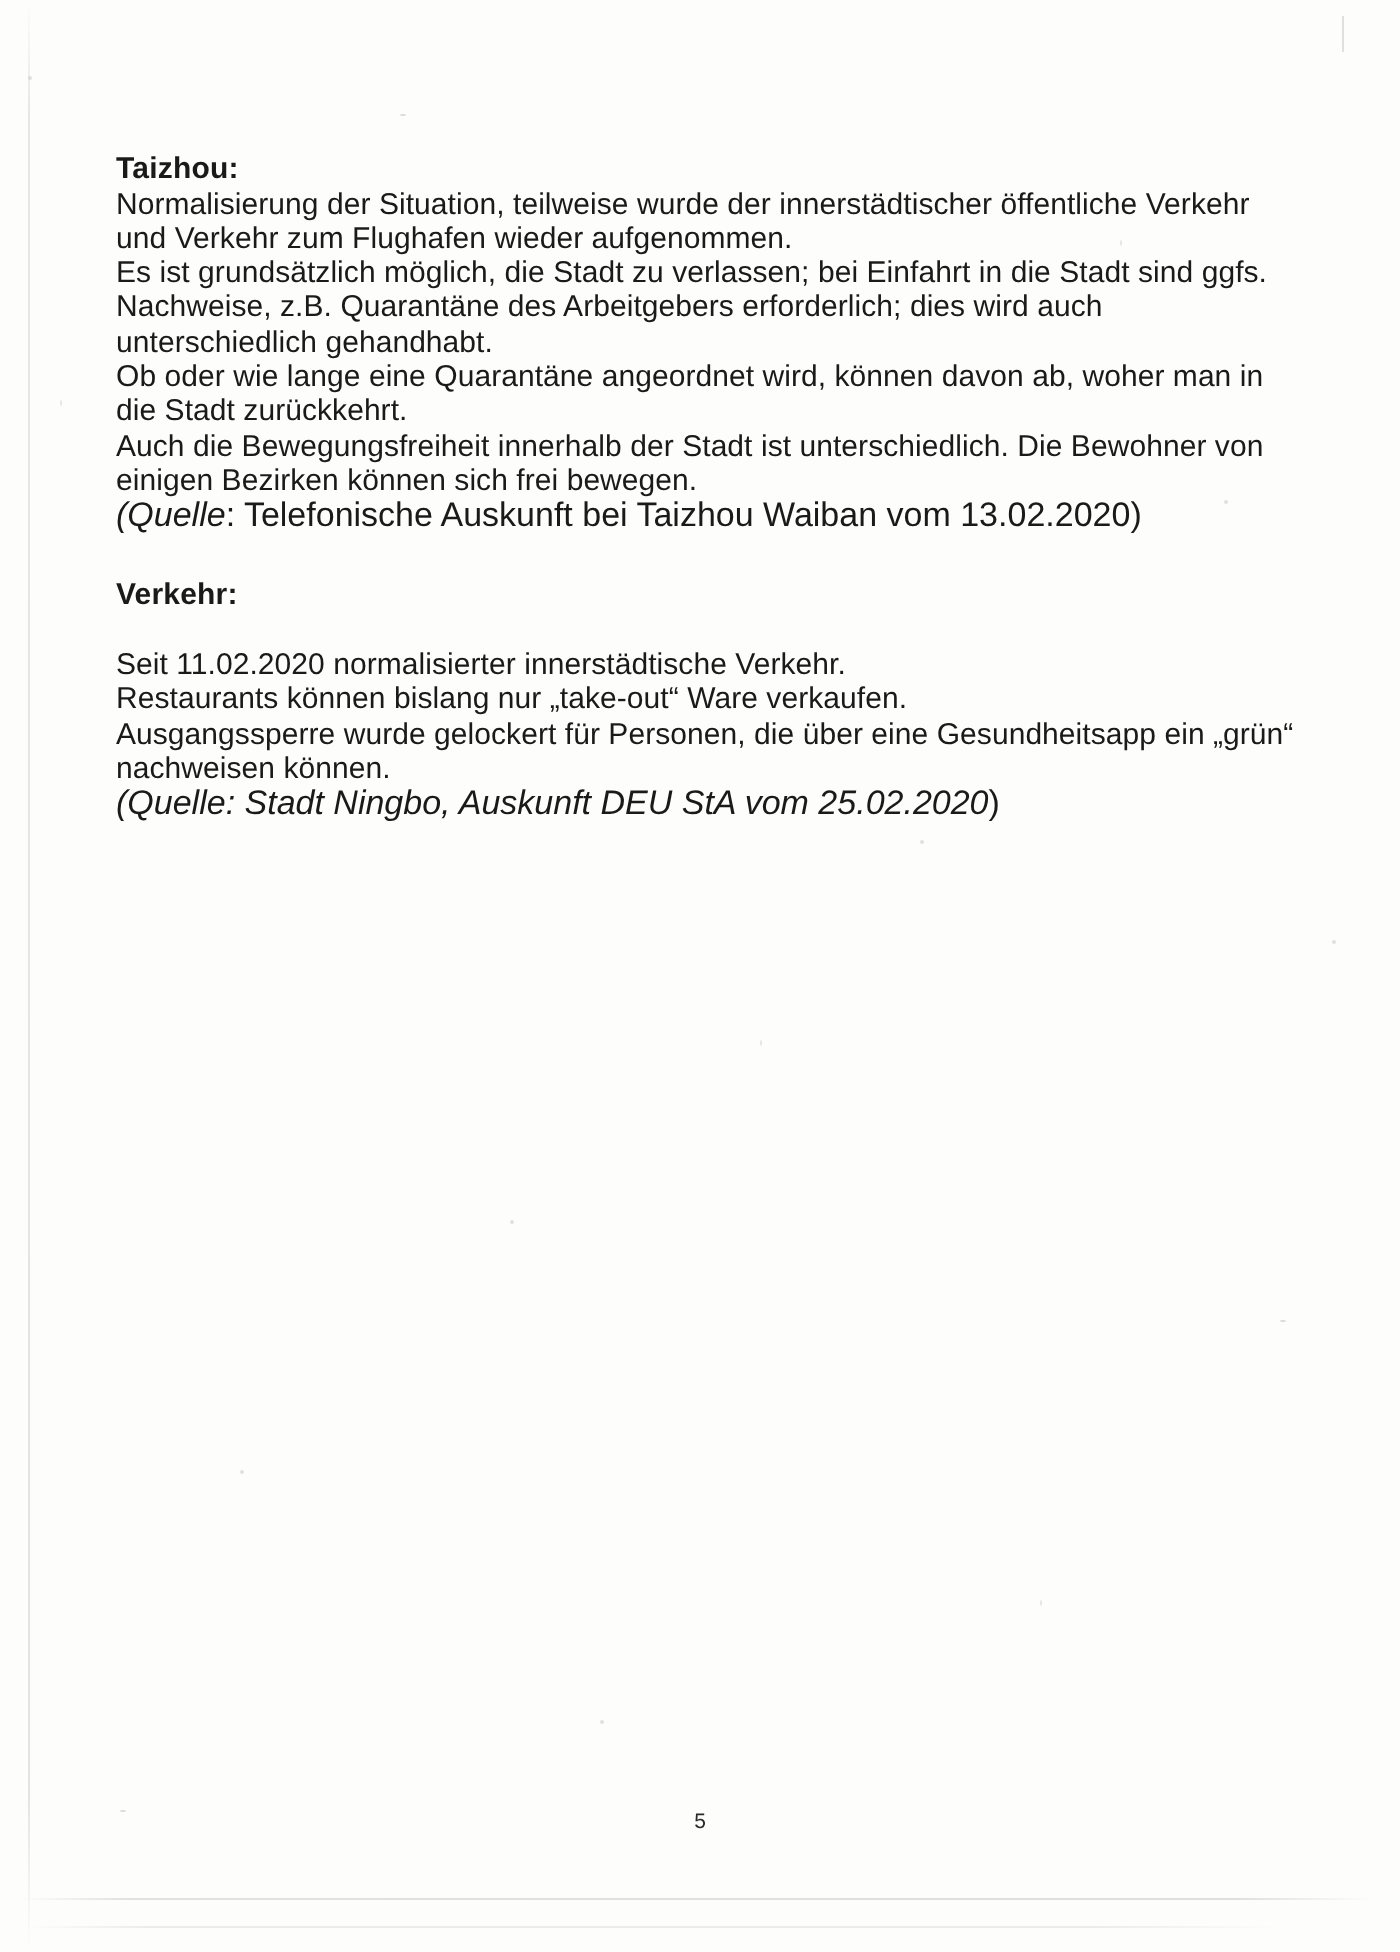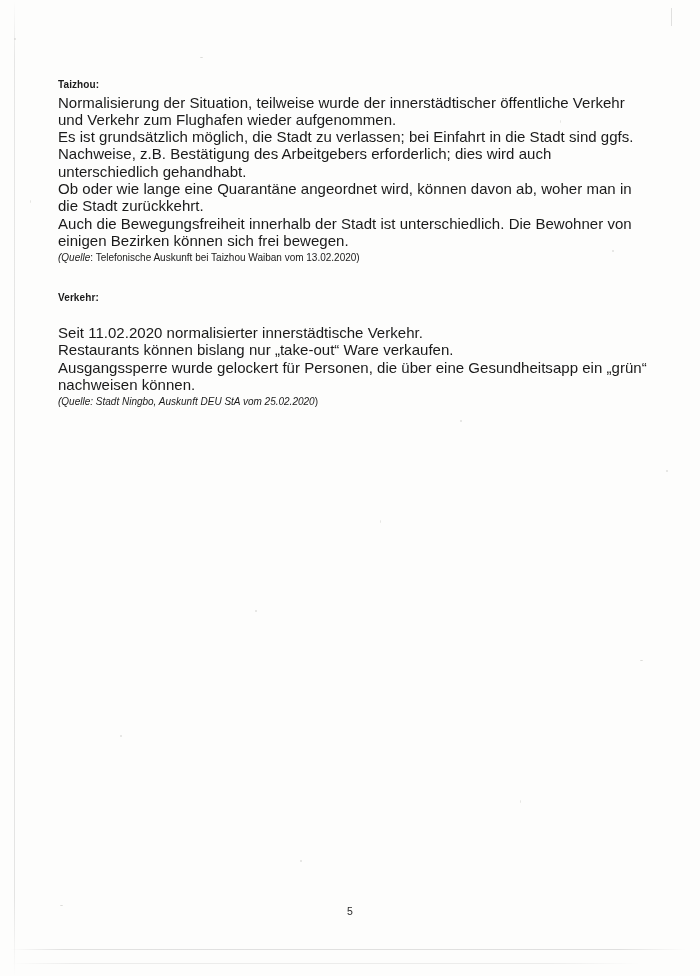--- a/index.html
+++ b/index.html
@@ -70,35 +70,35 @@
   .content {
     position: absolute;
     left: 58px;
     top: 76px;
     width: 590px;
   }
 
   .sec { margin: 0 0 0 0; }
 
   .head {
-    font-size: 10px;
+    font-size: 15px;
     font-weight: bold;
     line-height: 17.5px;
     letter-spacing: .1px;
     margin: 0;
   }
 
   p.body {
     font-size: 15px;
     line-height: 17.3px;
     margin: 0;
     letter-spacing: .03px;
   }
 
-  .src { font-size: 10px; line-height: 17.3px; margin: 0; }
+  .src { font-size: 17px; line-height: 17.3px; margin: 0; }
   .src i { font-style: italic; }
 
   .gap-lg { height: 23px; }
   .gap-md { height: 17px; }
 
   .pageno {
     position: absolute;
     left: 0;
     right: 0;
     top: 905px;
@@ -130,21 +130,21 @@
   <div class="speck" style="left:300px; top:860px;"></div>
   <div class="speck s2" style="left:60px; top:905px;"></div>
   <div class="speck" style="left:666px; top:470px;"></div>
   <div class="speck s3" style="left:30px; top:200px;"></div>
 
   <div class="content">
 
     <div class="sec">
       <div class="head">Taizhou:</div>
       <p class="body">Normalisierung der Situation, teilweise wurde der innerstädtischer öffentliche Verkehr und Verkehr zum Flughafen wieder aufgenommen.</p>
-      <p class="body">Es ist grundsätzlich möglich, die Stadt zu verlassen; bei Einfahrt in die Stadt sind ggfs. Nachweise, z.B. Bestätigung des Arbeitgebers erforderlich; dies wird auch unterschiedlich gehandhabt.</p>
+      <p class="body">Es ist grundsätzlich möglich, die Stadt zu verlassen; bei Einfahrt in die Stadt sind ggfs. Nachweise, z.B. Quarantäne des Arbeitgebers erforderlich; dies wird auch unterschiedlich gehandhabt.</p>
       <p class="body">Ob oder wie lange eine Quarantäne angeordnet wird, können davon ab, woher man in die Stadt zurückkehrt.</p>
       <p class="body">Auch die Bewegungsfreiheit innerhalb der Stadt ist unterschiedlich. Die Bewohner von einigen Bezirken können sich frei bewegen.</p>
       <p class="src"><i>(Quelle</i><span>: Telefonische Auskunft bei Taizhou Waiban vom 13.02.2020)</span></p>
     </div>
 
     <div class="gap-lg"></div>
 
     <div class="sec">
       <div class="head">Verkehr:</div>
       <div class="gap-md"></div>

